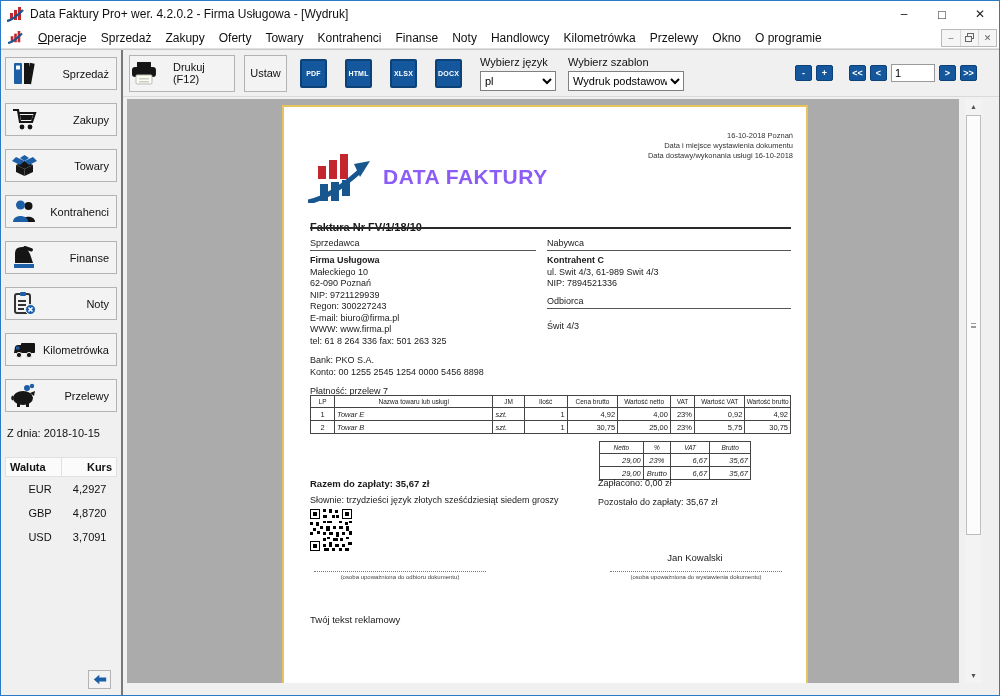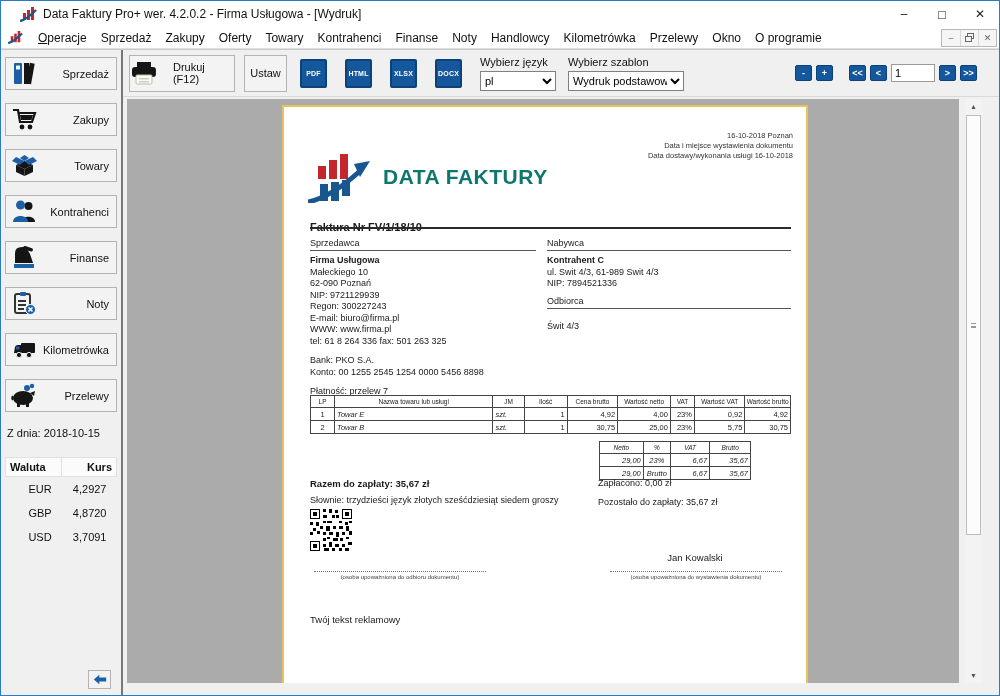--- a/index.html
+++ b/index.html
@@ -3,21 +3,21 @@
 <meta charset="utf-8">
 <style>
   * { margin:0; padding:0; box-sizing:border-box; }
   html,body { width:1000px; height:696px; overflow:hidden; }
   body { font-family:"Liberation Sans", sans-serif; }
 
   .window { width:1000px; height:696px; border:1px solid #2a7ac4; background:#fff;
             display:flex; flex-direction:column; position:relative; }
 
   
-  .titlebar { height:26px; display:flex; align-items:center; padding-left:19px; background:#fff; flex:0 0 auto; }
+  .titlebar { height:26px; display:flex; align-items:center; padding-left:6px; background:#fff; flex:0 0 auto; }
   .app-icon { width:17px; height:15px; margin-right:6px; }
   .title-text { font-size:12px; color:#111; }
   .title-controls { margin-left:auto; display:flex; height:26px; }
   .tc { width:38px; height:26px; display:flex; align-items:center; justify-content:center;
         font-size:12px; color:#222; cursor:default; }
   .tc.max { font-size:13px; }
 
   
   .menubar { height:22px; display:flex; align-items:center; padding-left:7px; background:#fff;
              border-bottom:1px solid #e0e0e0; flex:0 0 auto; }
@@ -85,21 +85,21 @@
   .sb-grip { position:absolute; left:4px; right:4px; top:50%; height:5px; margin-top:-2px;
              border-top:1px solid #9a9a9a; border-bottom:1px solid #9a9a9a; }
   .sb-grip::after { content:""; position:absolute; left:0; right:0; top:2px; border-top:1px solid #9a9a9a; }
 
   
   .page { position:absolute; left:155px; top:6px; width:526px; height:900px; background:#fff;
           border:2px solid #e6c45d; }
   .inv { position:absolute; color:#1a1a1a; }
   .inv-info { top:24px; right:13px; text-align:right; font-size:7.5px; line-height:10px; color:#333; }
   .inv-logo { top:44px; left:24px; display:flex; align-items:center; }
-  .logo-text { font-size:21px; font-weight:bold; color:#0f766e; margin-left:13px; letter-spacing:0.5px; }
+  .logo-text { font-size:21px; font-weight:bold; color:#8b5cf6; margin-left:13px; letter-spacing:0.5px; }
   .inv-title { top:105px; left:26px; font-size:11px; font-weight:bold;margin-top:9px; }
   .inv-title-rule { top:120px; left:26px; width:481px; border-top:2px solid #2a2a2a; height:0; }
 
   .col-seller { top:131px; left:26px; width:226px; }
   .col-buyer  { top:131px; left:263px; width:244px; }
   .sec-label { font-size:9px; padding-bottom:2px; border-bottom:1px solid #555; margin-bottom:4px; }
   .party-name { font-size:9px; font-weight:bold; line-height:11.5px; }
   .party-line { font-size:9px; line-height:11.5px; }
   .blk-gap { height:8px; }
 

